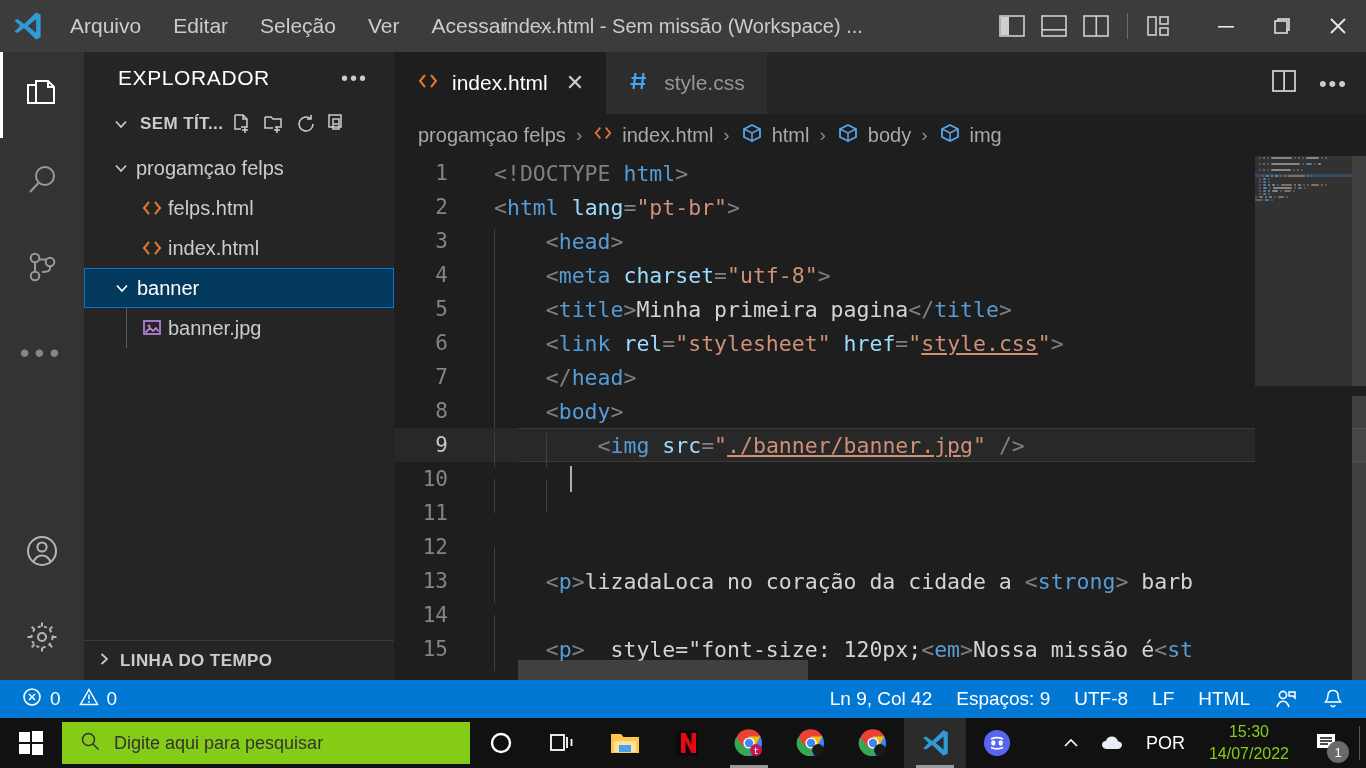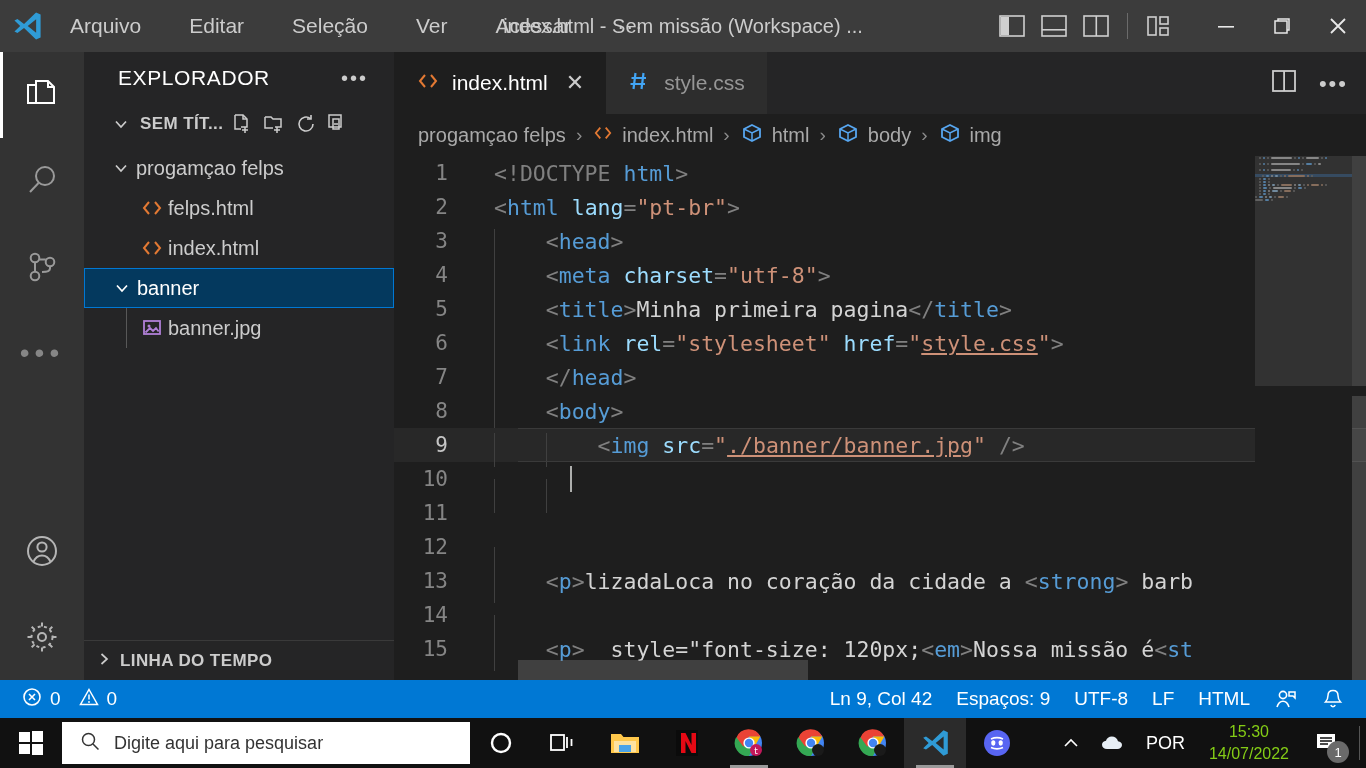--- a/index.html
+++ b/index.html
@@ -10,21 +10,21 @@
     -webkit-font-smoothing: antialiased;
   }
   .app { position: relative; width: 1366px; height: 768px; }
 
   
   .titlebar {
     position: absolute; top: 0; left: 0; width: 1366px; height: 52px;
     background: #3c3c3c; display: flex; align-items: center;
   }
   .vscode-logo { width: 54px; height: 52px; display: flex; align-items: center; justify-content: center; }
-  .menu { display: flex; align-items: center; gap: 16px; height: 52px; justify-content: flex-end; }
+  .menu { display: flex; align-items: center; gap: 0px; height: 52px; justify-content: flex-end; }
   .menu-item {
     color: #cccccc; font-size: 21px; padding: 0 16px; height: 52px;
     display: flex; align-items: center; white-space: nowrap;
   }
   .menu-item.dots { font-size: 21px; letter-spacing: 2px; padding: 0 14px; color: #cccccc; }
   .title-center {
     position: absolute; left: 0; width: 1366px; height: 52px;
     display: flex; align-items: center; justify-content: center;
     pointer-events: none;
   }
@@ -162,21 +162,21 @@
   .sbi { display: flex; align-items: center; gap: 8px; padding: 0 12px; height: 38px; white-space: nowrap; }
   .sb-spacer { flex: 1; }
 
   
   .taskbar {
     position: absolute; left: 0; top: 718px; width: 1366px; height: 50px;
     background: #111111; display: flex; align-items: center;
   }
   .start { width: 62px; height: 50px; display: flex; align-items: center; justify-content: center; }
   .tb-search {
-    width: 408px; height: 42px; background: #ffffff; display: flex; align-items: center;
+    width: 408px; height: 42px; background: #84cc16; display: flex; align-items: center;
     gap: 14px; padding-left: 18px; color: #333333; font-size: 18px;
   }
   .tb-icons { display: flex; align-items: center; }
   .tb-ico {
     width: 62px; height: 50px; display: flex; align-items: center; justify-content: center;
     position: relative;
   }
   .tb-ico.active-app { background: #2b2b2b; }
   .tb-ico.running::after {
     content: ""; position: absolute; bottom: 0; left: 12px; right: 12px; height: 3px; background: #9a9a9a;

